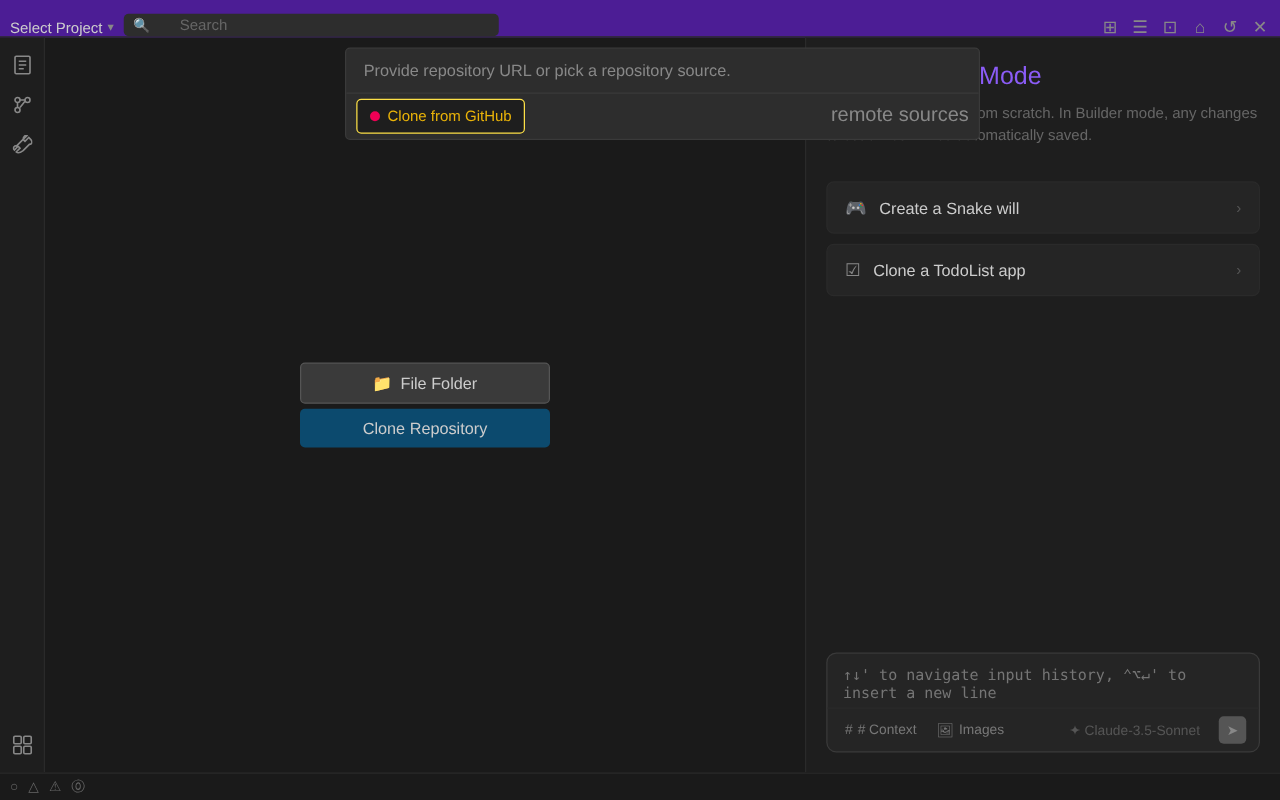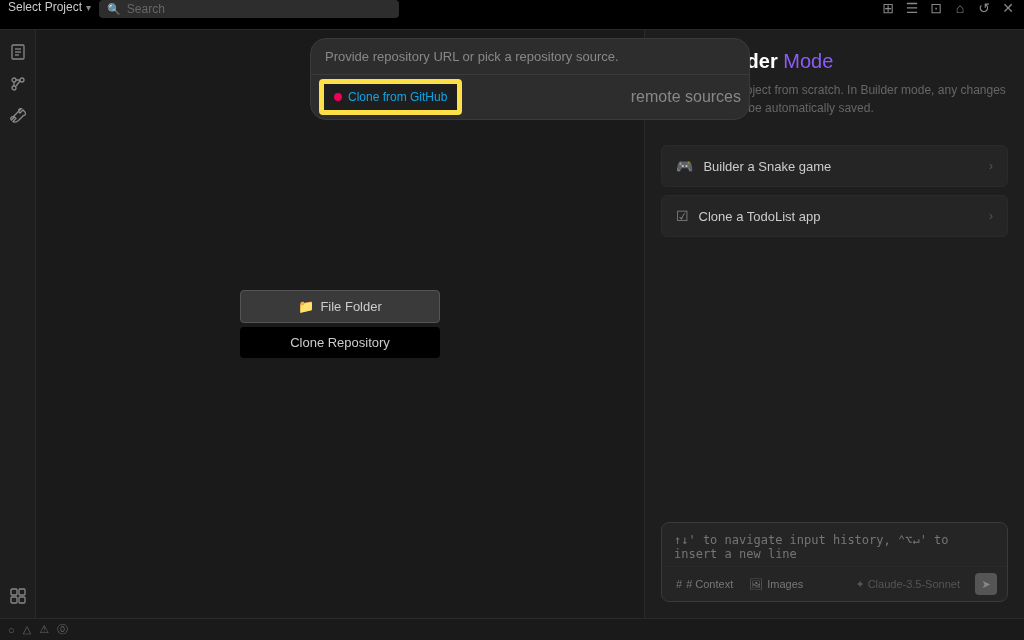--- a/index.html
+++ b/index.html
@@ -11,23 +11,23 @@
       width: 1024px;
       height: 640px;
       overflow: hidden;
       display: flex;
       flex-direction: column;
     }
 
     
     .titlebar {
       height: 30px;
-      background: #000000;
-      display: flex;
-      align-items: flex-start;
+      background: #4c1d95;
+      display: flex;
+      align-items: flex-end;
       padding: 0 8px;
       gap: 8px;
       border-bottom: 1px solid #2a2a2a;
       flex-shrink: 0;
     }
     .titlebar-project {
       display: flex;
       align-items: center;
       gap: 4px;
       font-size: 12px;
@@ -110,21 +110,21 @@
       align-items: center;
       justify-content: center;
     }
     .action-buttons {
       display: flex;
       flex-direction: column;
       gap: 4px;
       width: 200px;
     }
     .action-btn {
-      background: #000000;
+      background: #0c4a6e;
       border: none;
       color: #ccc;
       padding: 8px 16px;
       border-radius: 4px;
       cursor: pointer;
       font-size: 13px;
       display: flex;
       align-items: center;
       justify-content: center;
       gap: 6px;
@@ -241,23 +241,23 @@
       color: #888;
       font-size: 11px;
     }
 
     
     .url-dropdown {
       position: absolute;
       top: 8px;
       left: 50%;
       transform: translateX(-50%);
-      width: 440px;
+      width: 508px;
       background: #2d2d2d;
-      border-radius: 16px;
+      border-radius: 4px;
       border: 1px solid #3a3a3a;
       z-index: 100;
       overflow: hidden;
     }
     .url-input-row {
       padding: 10px 14px;
       color: #888;
       font-size: 13px;
       border-bottom: 1px solid #3a3a3a;
     }
@@ -272,22 +272,22 @@
       align-items: center;
       gap: 6px;
       padding: 6px 10px;
       border-radius: 4px;
       cursor: pointer;
       font-size: 12px;
       color: #ccc;
     }
     .url-option.selected {
       background: #1e1e1e;
-      border: 5px solid #fde047;
-      color: #0ea5e9;
+      border: 1px solid #fde047;
+      color: #eab308;
     }
     .url-option-dot {
       width: 8px;
       height: 8px;
       border-radius: 50%;
       border: 2px solid #e05;
       display: flex;
       align-items: center;
       justify-content: center;
     }
@@ -317,21 +317,21 @@
 </head>
 <body>
 
 <div class="titlebar">
   <div class="titlebar-project">
     <span>Select Project</span>
     <span style="font-size:10px; color:#888;">▾</span>
   </div>
   <div class="titlebar-search">
     <span style="font-size:11px;">🔍</span>
-    <span style="color:#666;">Search</span>
+    <span style="color:#666;margin-left:17px;">Search</span>
   </div>
   <div class="titlebar-right">
     <div class="titlebar-icon">⊞</div>
     <div class="titlebar-icon">☰</div>
     <div class="titlebar-icon">⊡</div>
     <div class="titlebar-icon">⌂</div>
     <div class="titlebar-icon">↺</div>
     <div class="titlebar-icon">✕</div>
   </div>
 </div>
@@ -400,21 +400,21 @@
       <div class="builder-header">
         <div class="builder-title">
           <span class="bold">Trae-Builder</span>
           <span class="light"> Mode</span>
         </div>
         <div class="builder-desc">Easily build a project from scratch. In Builder mode, any changes to code files will be automatically saved.</div>
       </div>
 
       <div class="suggestion-item">
         <span class="suggestion-icon">🎮</span>
-        <span class="suggestion-label">Builder a Snake game</span>
+        <span class="suggestion-label">Create a Snake will</span>
         <span class="suggestion-arrow">›</span>
       </div>
       <div class="suggestion-item">
         <span class="suggestion-icon">☑</span>
         <span class="suggestion-label">Clone a TodoList app</span>
         <span class="suggestion-arrow">›</span>
       </div>
 
       <div class="builder-spacer"></div>
 

